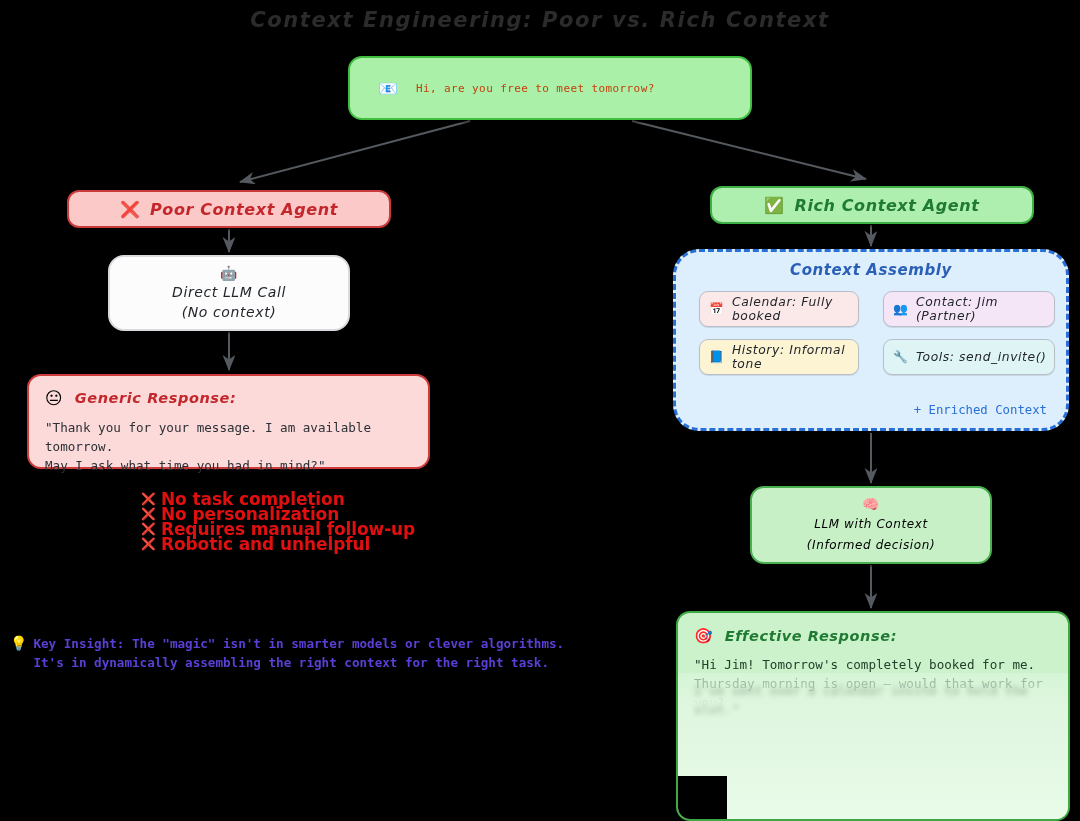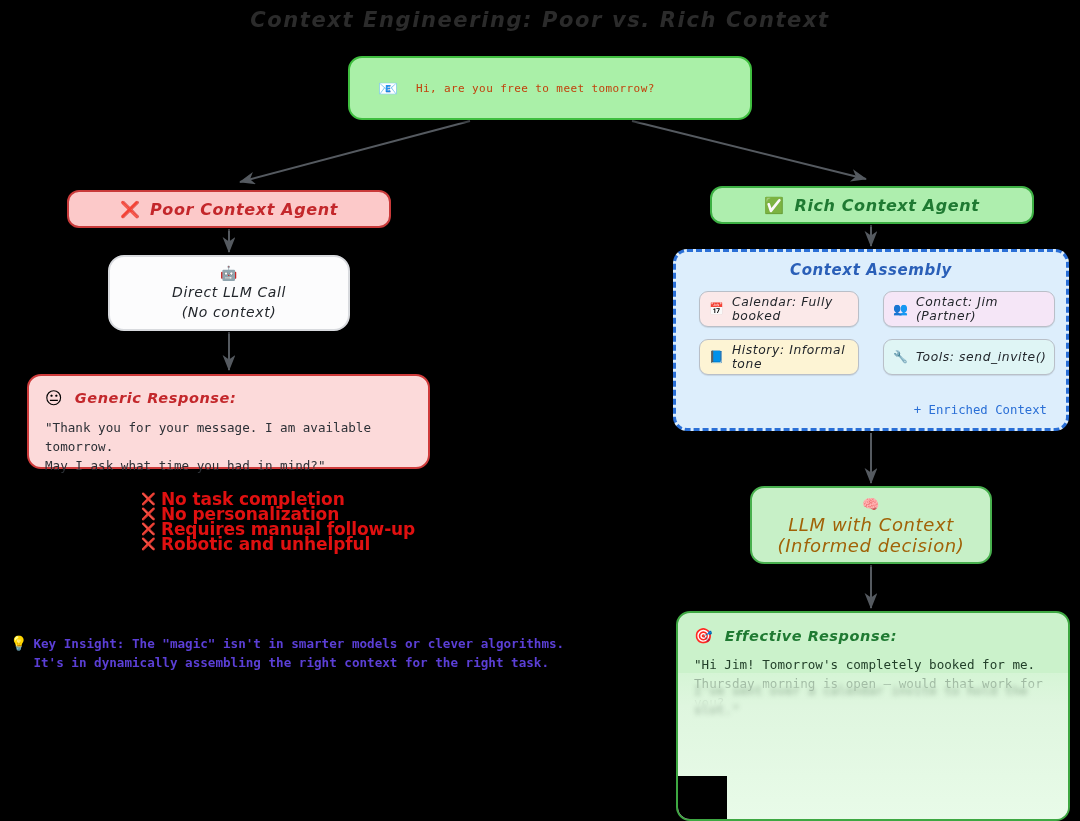--- a/index.html
+++ b/index.html
@@ -92,21 +92,21 @@
   
   #key-insight { position: absolute; left: 10px; top: 634px; width: 640px; }
   #key-insight .row { display: flex; align-items: flex-start; gap: 6px; }
   #key-insight .bulb { font-size: 14px; line-height: 19px; }
   #key-insight .lines { font-size: 12.6px; color: #5b3fd6; line-height: 19px; font-weight: 700; }
 
   
   #ctx-assembly {
     position: absolute; left: 673px; top: 249px; width: 396px; height: 182px;
     background: #ddeefc; border: 3px dashed #2a6fd6;
-    border-radius: 14px;
+    border-radius: 26px;
   }
   #ctx-assembly .ca-title {
     text-align: center; margin-top: 9px; font-size: 15px; color: #2a5fb8; font-weight: 600;
   }
   #ctx-grid {
     display: grid; grid-template-columns: 160px 160px; gap: 12px 24px;
     justify-content: center; margin-top: 12px;
   }
   .ctx-card {
     height: 36px; border-radius: 9px; border: 1.5px solid #b9bfc8;
@@ -122,21 +122,21 @@
   }
 
   
   #llm-context {
     left: 750px; top: 486px; width: 242px; height: 78px;
     background: #c7f0c7; border: 2px solid #48b04e;
     border-radius: 14px; box-shadow: 0 3px 0 rgba(0,0,0,.30);
     gap: 2px;
   }
   #llm-context .emo { font-size: 14px; line-height: 17px; }
-  #llm-context .l1, #llm-context .l2 { font-size: 18px; color: #a16207; line-height: 19px; }
+  #llm-context .l1, #llm-context .l2 { font-size: 12px; color: #000000; line-height: 19px; }
 
   
   #effective-response {
     position: absolute; left: 676px; top: 611px; width: 394px; height: 210px;
     background: #cbf2cb; border: 2.5px solid #3ea842;
     border-radius: 14px; box-shadow: 0 3px 0 rgba(0,0,0,.30);
     padding: 14px 16px 0 16px; overflow: hidden;
   }
   #effective-response .hdr { display: flex; align-items: center; gap: 12px; }
   #effective-response .hdr .emo { font-size: 15px; }

